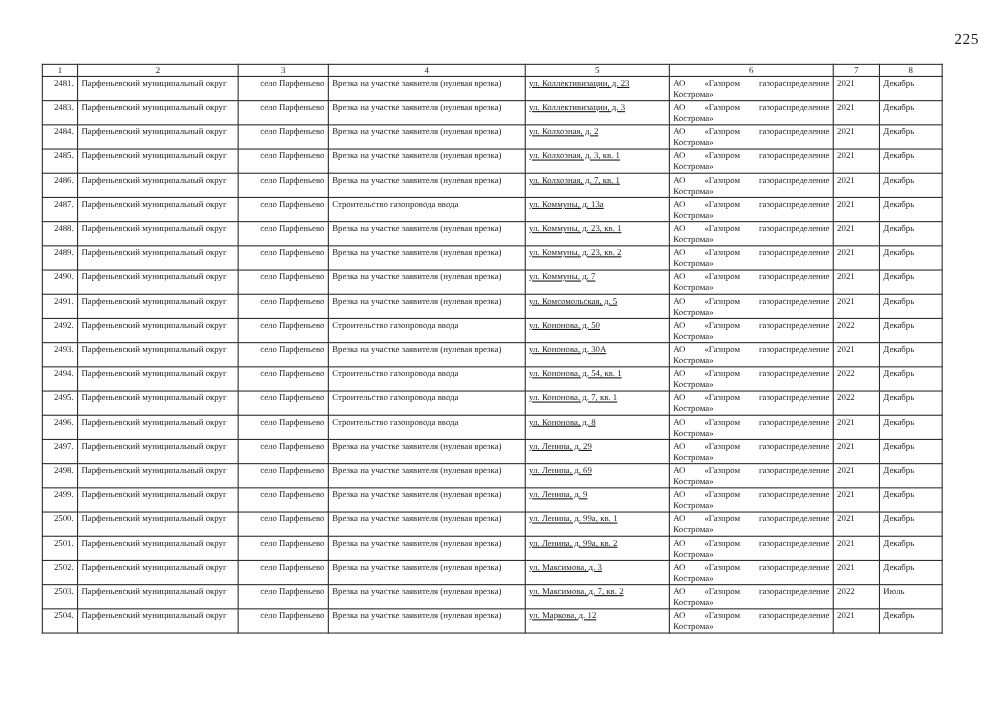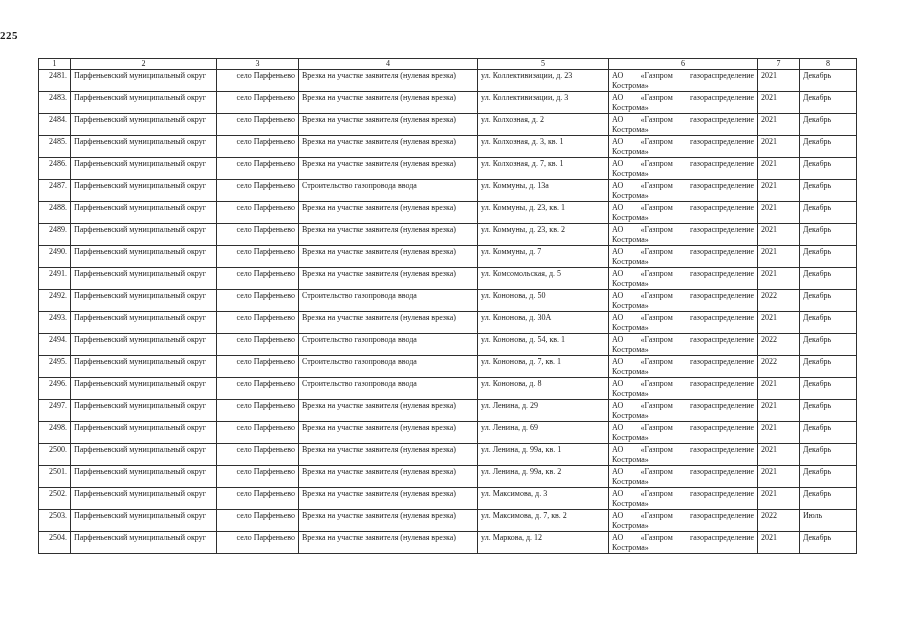--- a/index.html
+++ b/index.html
@@ -16,24 +16,23 @@
     position: relative;
     width: 904px;
     height: 640px;
     background: #fff;
   }
   .page-number {
     position: absolute;
     top: 29px;
     left: 0;
     width: 890px;
-    text-align: left;
-    font-size: 11px;
+    text-align: right;
+    font-size: 14px;
     letter-spacing: 0.5px;
-    font-weight: bold;
   }
   table.registry {
     position: absolute;
     left: 38px;
     top: 58px;
     width: 818px;
     border-collapse: collapse;
     table-layout: fixed;
     border: 1.5px solid #2a2a2a;
   }
@@ -51,21 +50,21 @@
     text-align: center;
     padding: 0 2px;
     height: 10px;
     line-height: 10px;
   }
   table.registry td { height: 19px; }
   .c-num    { text-align: right; padding-left: 1px; padding-right: 1px; }
   .c-district { text-align: justify; }
   .c-settle { text-align: right; }
   .c-work   { text-align: justify; }
-  .c-addr   { text-align: left; }
+  .c-addr   { text-align: left; text-decoration: underline; }
   .c-company{ text-align: justify; }
   .c-year   { }
   .c-month  { text-align: left; }
 </style>
 </head>
 <body>
 
 <div class="page">
 
   <div class="page-number">225</div>
@@ -275,20 +274,30 @@
       <td class="c-num">2498.</td>
       <td class="c-district">Парфеньевский муниципальный округ</td>
       <td class="c-settle">село Парфеньево</td>
       <td class="c-work">Врезка на участке заявителя (нулевая врезка)</td>
       <td class="c-addr">ул. Ленина, д. 69</td>
       <td class="c-company">АО «Газпром газораспределение Кострома»</td>
       <td class="c-year">2021</td>
       <td class="c-month">Декабрь</td>
     </tr>
 
+    <tr>
+      <td class="c-num">2499.</td>
+      <td class="c-district">Парфеньевский муниципальный округ</td>
+      <td class="c-settle">село Парфеньево</td>
+      <td class="c-work">Врезка на участке заявителя (нулевая врезка)</td>
+      <td class="c-addr">ул. Ленина, д. 9</td>
+      <td class="c-company">АО «Газпром газораспределение Кострома»</td>
+      <td class="c-year">2021</td>
+      <td class="c-month">Декабрь</td>
+    </tr>
 
     <tr>
       <td class="c-num">2500.</td>
       <td class="c-district">Парфеньевский муниципальный округ</td>
       <td class="c-settle">село Парфеньево</td>
       <td class="c-work">Врезка на участке заявителя (нулевая врезка)</td>
       <td class="c-addr">ул. Ленина, д. 99а, кв. 1</td>
       <td class="c-company">АО «Газпром газораспределение Кострома»</td>
       <td class="c-year">2021</td>
       <td class="c-month">Декабрь</td>

